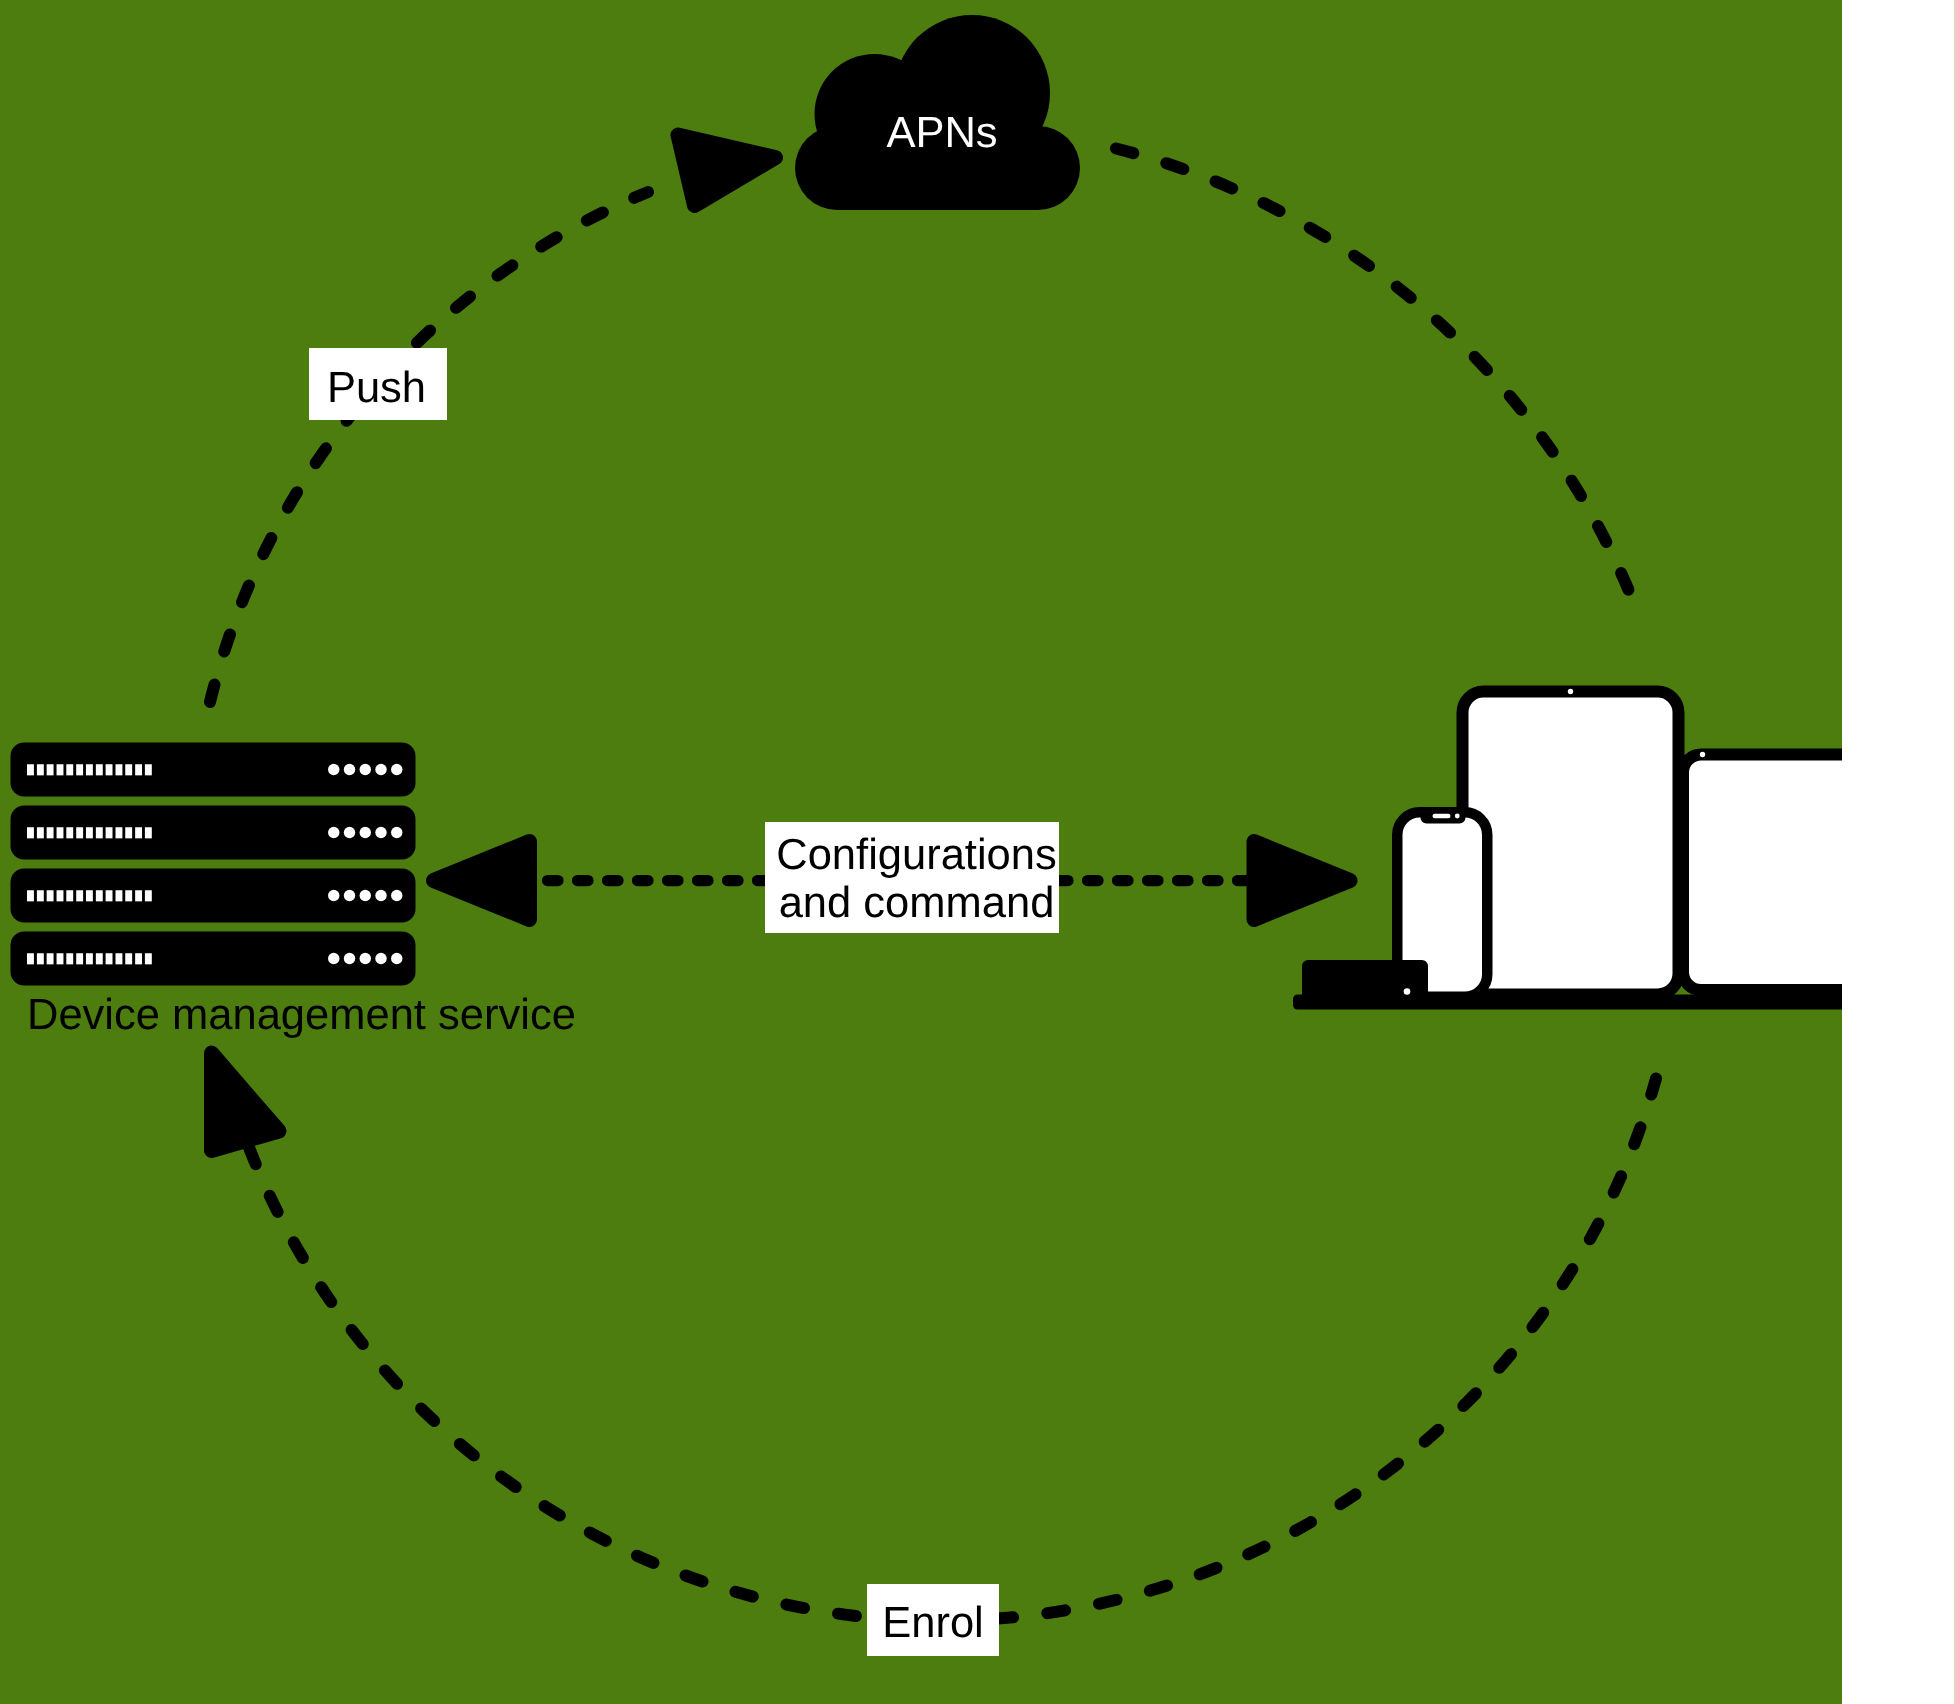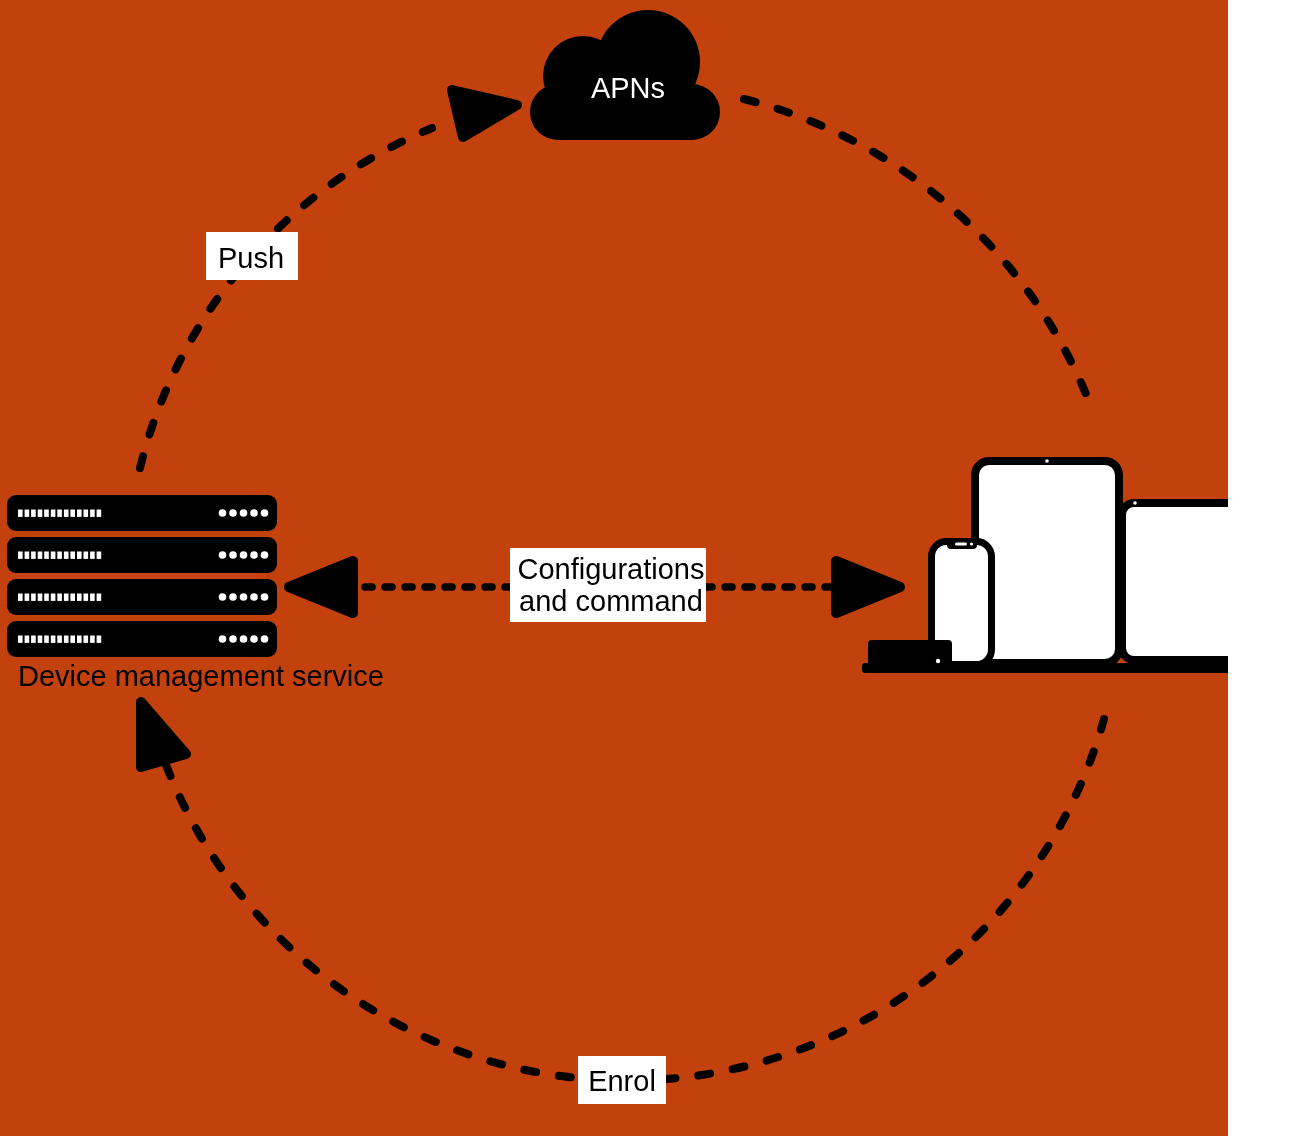--- a/index.html
+++ b/index.html
@@ -1,20 +1,20 @@
 <!DOCTYPE html>
 <html><head>
 <meta charset="utf-8">
 <style>
   html, body { margin: 0; padding: 0; background: #ffffff; }
   .stage {
     position: relative;
     width: 1228px;
     height: 1136px;
-    background: #c2410c;
+    background: #4d7c0f;
     font-family: "Liberation Sans", sans-serif;
     overflow: hidden;
   }
   .stage svg { position: absolute; left: 0; top: 0; display: block; }
   text.diagram-label {
     font-family: "Liberation Sans", sans-serif;
     font-size: 29px;
     fill: #000000;
   }
   text.cloud-label {

